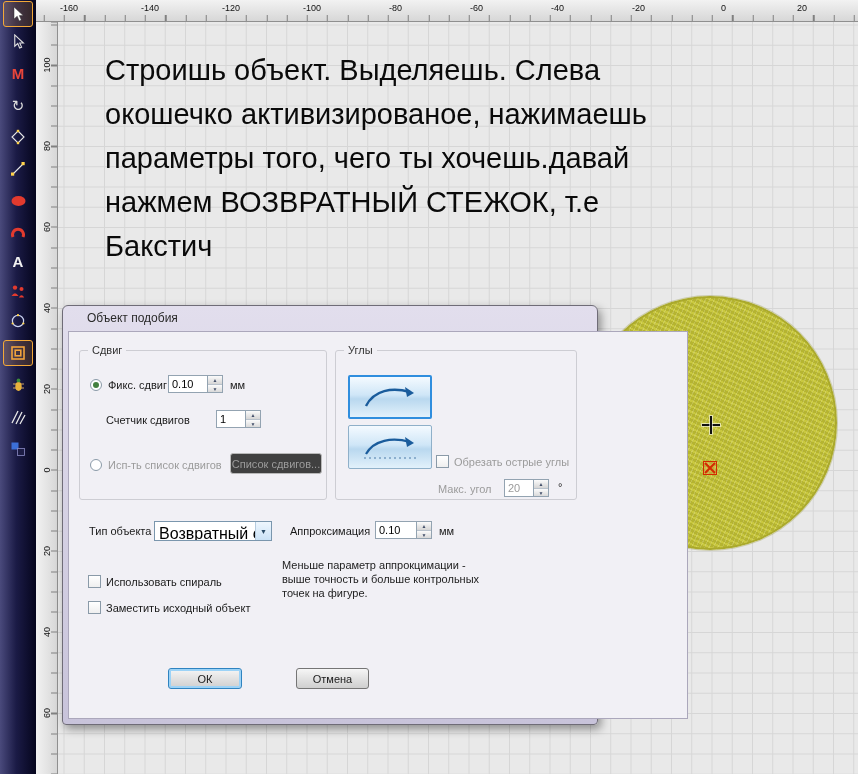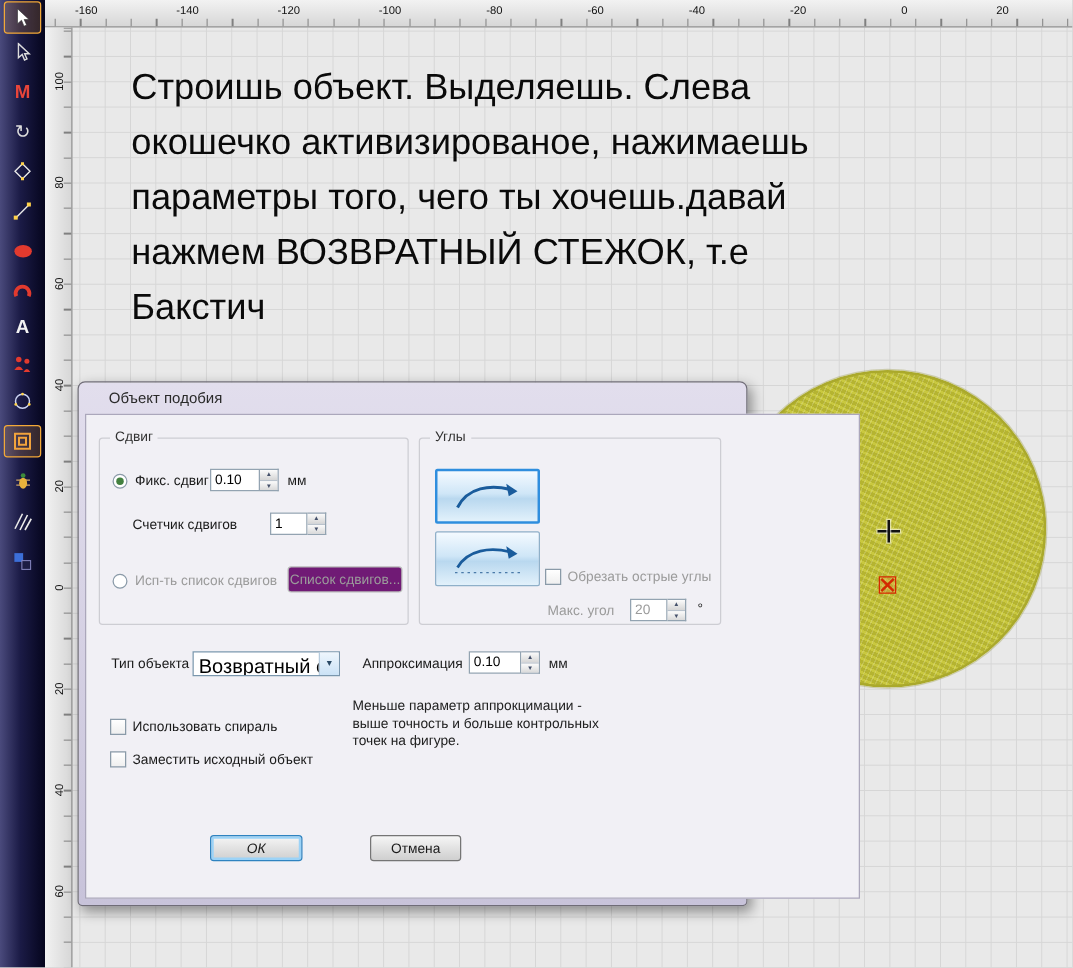--- a/index.html
+++ b/index.html
@@ -76,22 +76,22 @@
     background:linear-gradient(#fbfbfb,#d5d5d5); border-bottom:1px solid #b9c2cc; }
   .spin i:last-child { border-bottom:none; }
 
   .combo { position:absolute; display:flex; height:20px; border:1px solid #7a96ad; background:#fff; }
   .combo-val { flex:1; font-size:16px; padding:3px 4px; white-space:nowrap; overflow:hidden; }
   .combo-btn { width:16px; background:linear-gradient(#eef6fd,#cbe2f6); border-left:1px solid #b5cbde;
     font-size:7px; color:#2a4a66; display:flex; align-items:center; justify-content:center; }
 
   .btn { position:absolute; height:21px; font-size:11px; color:#1a1a1a; display:flex; align-items:center; justify-content:center;
     border:1px solid #757575; border-radius:3px; background:linear-gradient(#f6f6f6,#dedede 60%,#cfcfcf); }
-  .btn.primary { border-color:#2f83c0; box-shadow:0 0 0 2px #9cd3f7 inset;font-style:italic; }
-  .btn.disbtn { color:#9b9b9b; background:#701a75; border-color:#b8b8b8; }
+  .btn.primary { border-color:#2f83c0; box-shadow:0 0 0 2px #9cd3f7 inset; }
+  .btn.disbtn { color:#9b9b9b; background:#404040; border-color:#b8b8b8; }
 
   .cornerbtn { position:absolute; width:84px; height:44px; border:1px solid #8fb0c9; border-radius:2px;
     background:linear-gradient(#f4faff,#cfe6f7 45%,#b9d8ef 55%,#e2f1fb); display:flex; align-items:center; justify-content:center; }
   .cornerbtn.sel { border:2px solid #2f8ede; }
 
   .info { position:absolute; width:212px; font-size:11px; line-height:14px; color:#222; }
 </style>
 </head>
 <body>
 

